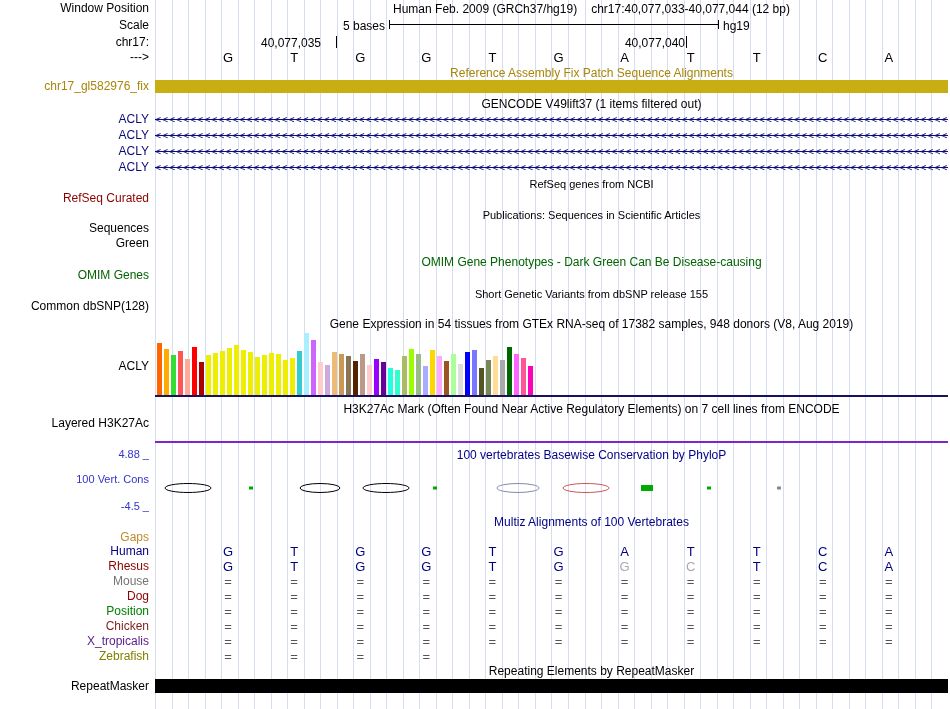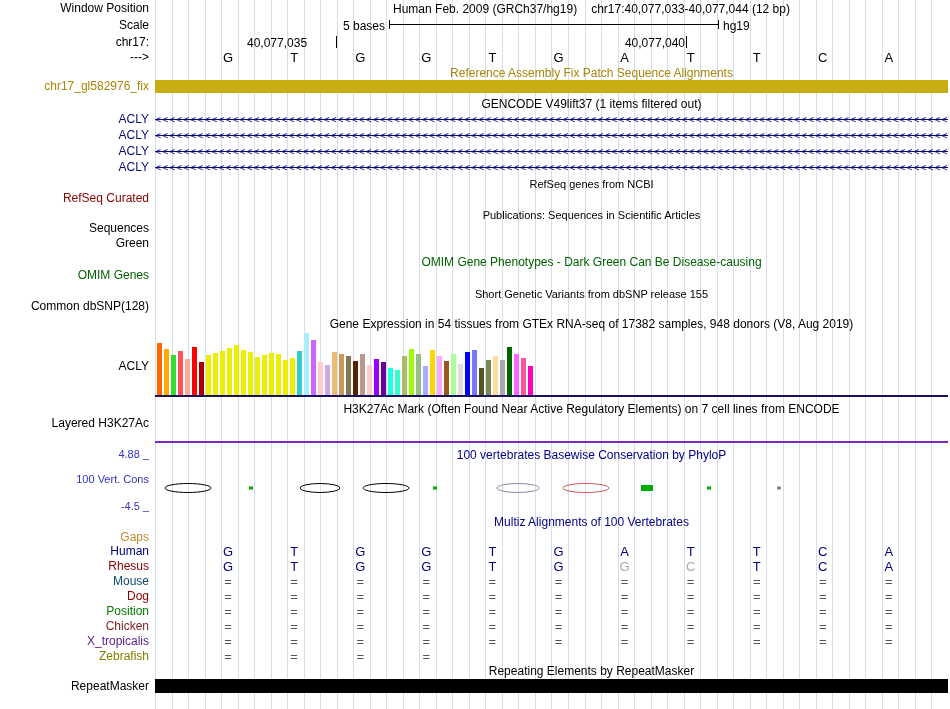--- a/index.html
+++ b/index.html
@@ -41,21 +41,21 @@
   <div class="track-area">
 
     <div class="row center" style="top:2px">
       <span>Human Feb. 2009 (GRCh37/hg19)</span><span class="gap">chr17:40,077,033-40,077,044 (12 bp)</span>
     </div>
 
     <span class="abs" style="top:19px;left:150px;width:80px;text-align:right">5 bases</span>
     <div class="scalebar" style="top:20px;left:234px;width:328px"></div>
     <span class="abs" style="top:19px;left:568px">hg19</span>
 
-    <span class="abs" style="top:36px;left:92px;width:88px;text-align:left">40,077,035</span>
+    <span class="abs" style="top:36px;left:92px;width:88px;text-align:center">40,077,035</span>
     <div class="tick" style="top:36px;left:181px;height:12px"></div>
     <span class="abs" style="top:36px;left:442px;width:88px;text-align:right">40,077,040</span>
     <div class="tick" style="top:36px;left:531px;height:12px"></div>
 
     <div class="row" style="top:50px;height:15px">
         <span class="basecell" style="left: 0px; width: 66.0833px; line-height: 15px; color: rgb(0, 0, 0);">G</span>
         <span class="basecell" style="left: 66.0833px; width: 66.0833px; line-height: 15px; color: rgb(0, 0, 0);">T</span>
         <span class="basecell" style="left: 132.167px; width: 66.0833px; line-height: 15px; color: rgb(0, 0, 0);">G</span>
         <span class="basecell" style="left: 198.25px; width: 66.0833px; line-height: 15px; color: rgb(0, 0, 0);">G</span>
         <span class="basecell" style="left: 264.333px; width: 66.0833px; line-height: 15px; color: rgb(0, 0, 0);">T</span>
@@ -285,21 +285,21 @@
     <div class="label axis" style="top:473px">100 Vert. Cons</div>
     <div class="label axis" style="top:500px">-4.5 _</div>
     <div class="label gaps" style="top:531px">Gaps</div>
     <div class="label" style="top:680px">RepeatMasker</div>
   <div class="label" style="top: 113px; color: rgb(12, 12, 120);">ACLY</div>
       <div class="label" style="top: 129px; color: rgb(12, 12, 120);">ACLY</div>
       <div class="label" style="top: 145px; color: rgb(12, 12, 120);">ACLY</div>
       <div class="label" style="top: 161px; color: rgb(12, 12, 120);">ACLY</div>
       <div class="label" style="top: 545px; color: rgb(0, 0, 128);">Human</div>
       <div class="label" style="top: 560px; color: rgb(139, 0, 0);">Rhesus</div>
-      <div class="label" style="top: 575px; color: #0c4a6e;">Mouse</div>
+      <div class="label" style="top: 575px; color: #737373;">Mouse</div>
       <div class="label" style="top: 590px; color: rgb(139, 0, 0);">Dog</div>
       <div class="label" style="top: 605px; color: rgb(0, 128, 0);">Position</div>
       <div class="label" style="top: 620px; color: #7f1d1d;">Chicken</div>
       <div class="label" style="top: 635px; color: rgb(85, 26, 139);">X_tropicalis</div>
       <div class="label" style="top: 650px; color: rgb(128, 128, 0);">Zebrafish</div>
     </div>
 
 </div>
 
 </body></html>

